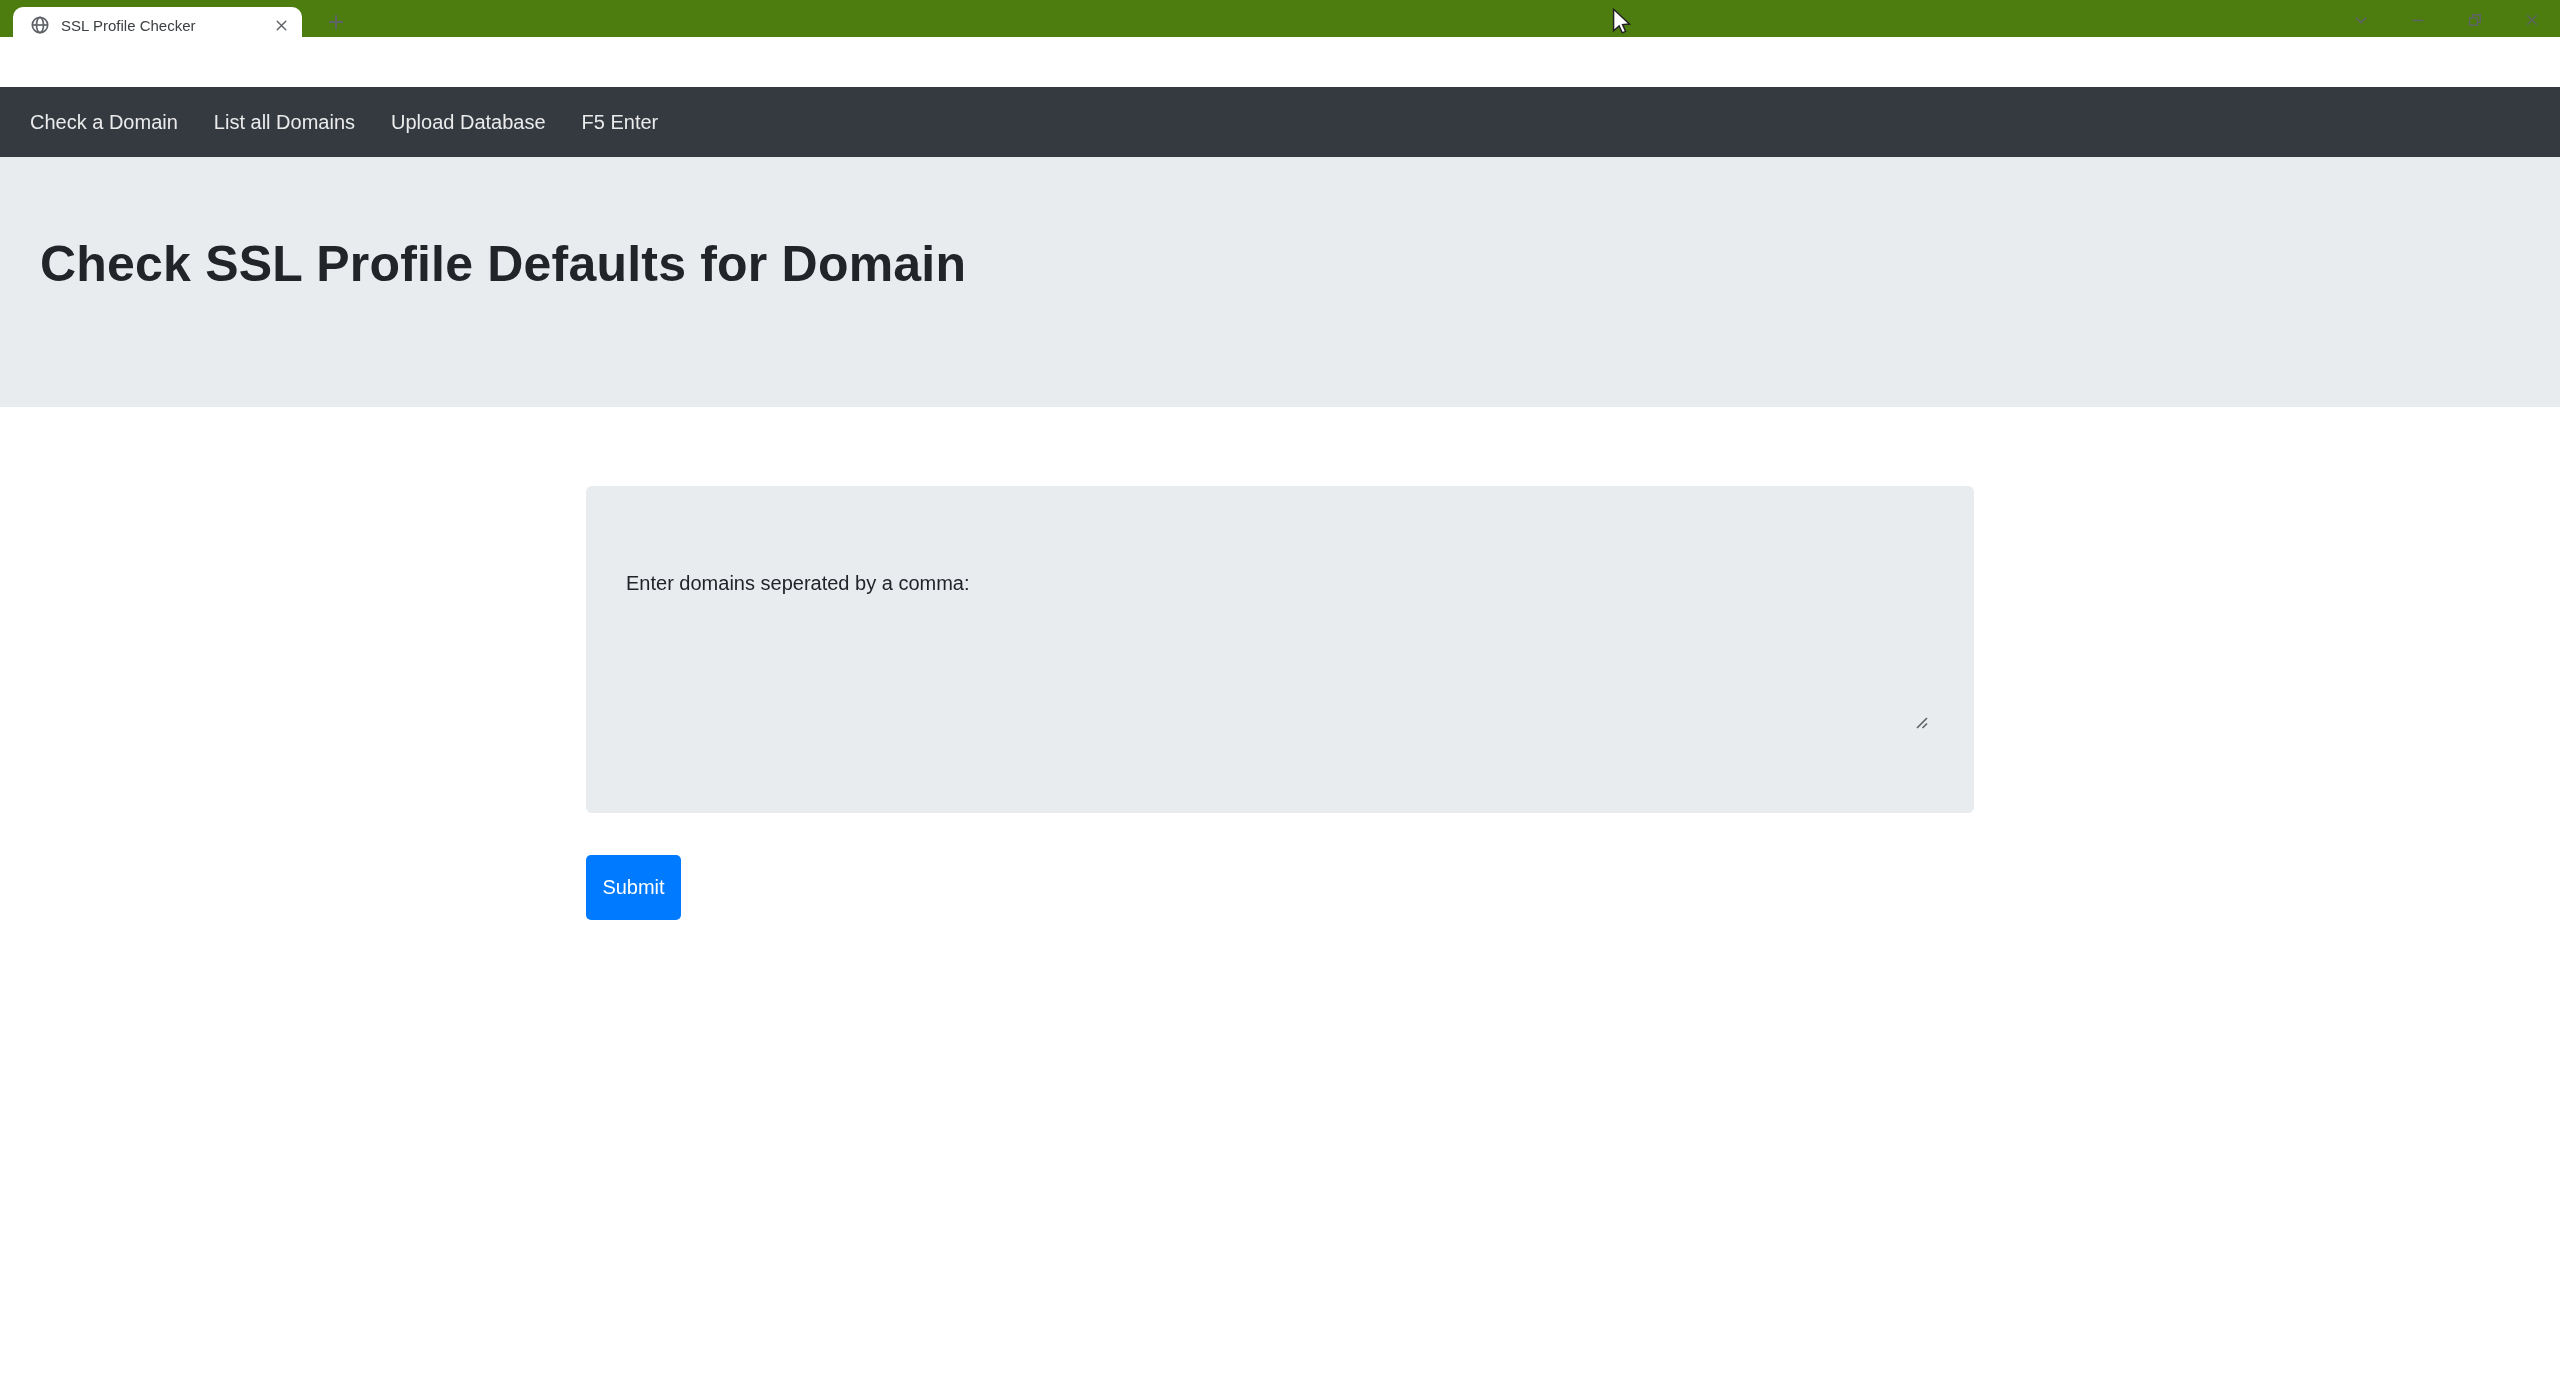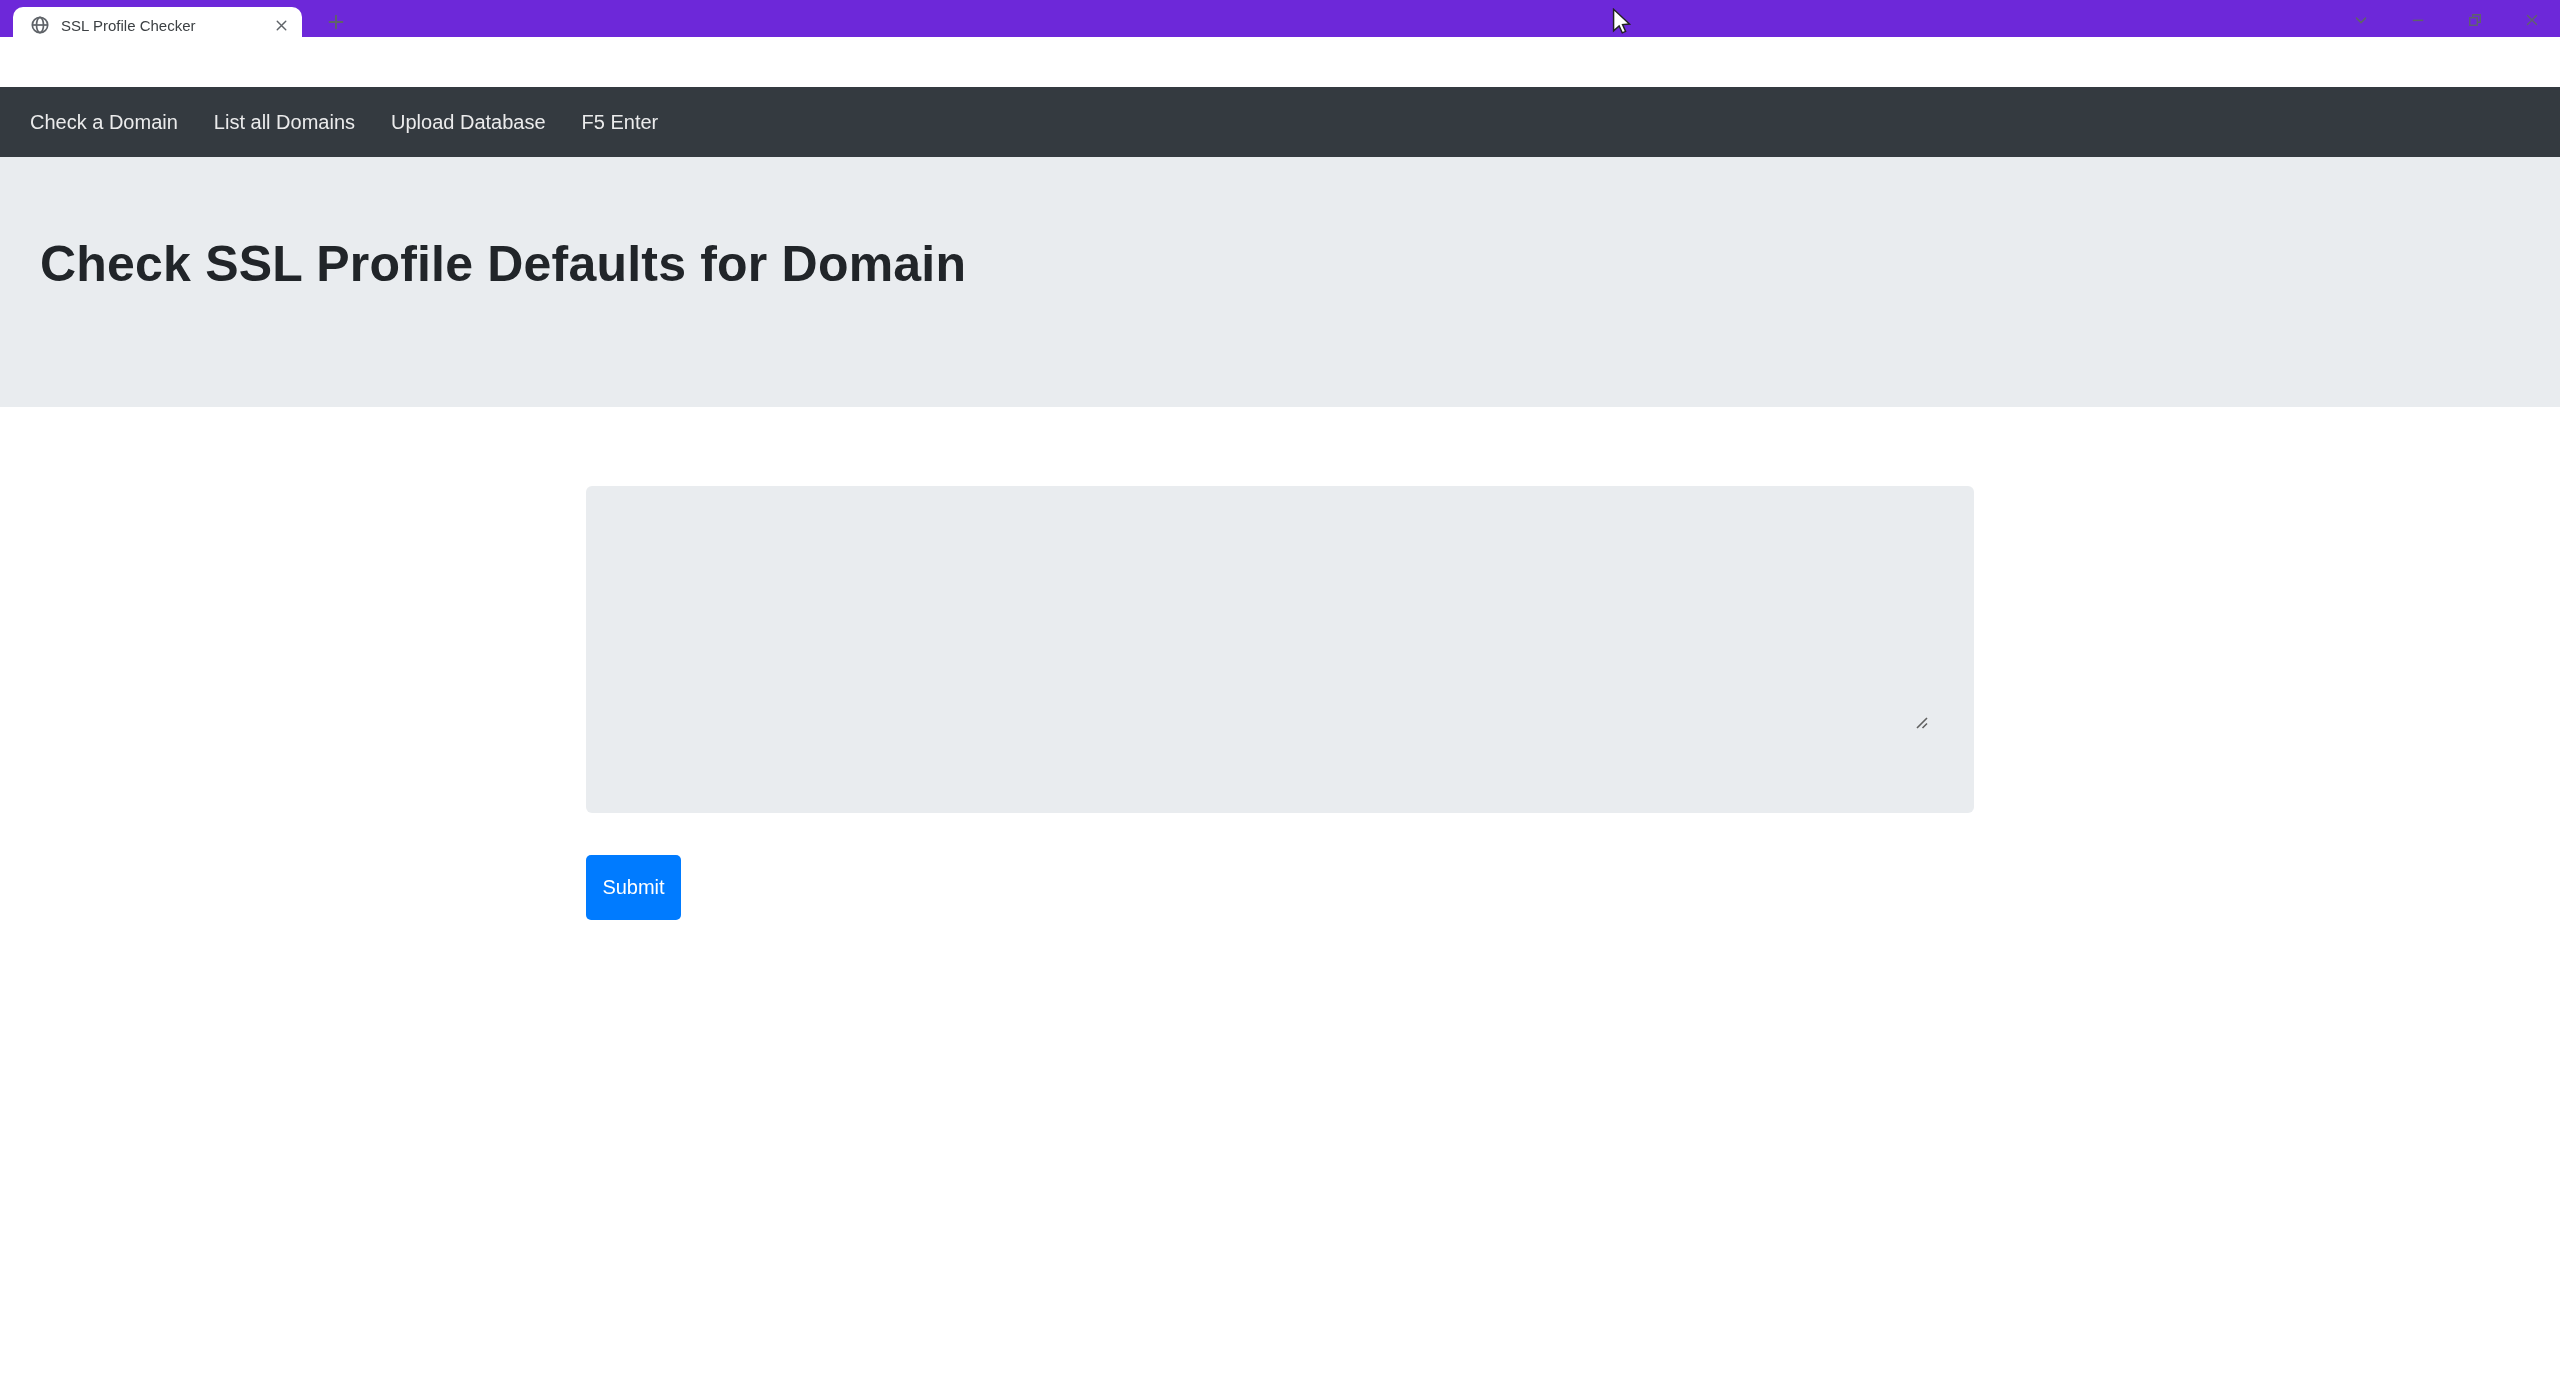--- a/index.html
+++ b/index.html
@@ -6,21 +6,21 @@
   html,body { width:2560px; height:1390px; }
   body {
     font-family:"Liberation Sans", sans-serif;
     background:#ffffff;
     position:relative;
     overflow:hidden;
   }
   
   .tabstrip {
     position:absolute; left:0; top:0; width:2560px; height:37px;
-    background:#6d28d9;
+    background:#4d7c0f;
   }
   .tab {
     position:absolute; left:13px; top:7px; width:289px; height:36px;
     background:#ffffff; border-radius:10px 10px 0 0;
     display:flex; align-items:center; padding:0 10px 0 17px;
   }
   .tab-title {
     font-size:15px; color:#3c4043; white-space:nowrap; overflow:hidden;
     margin-left:11px; flex:1;
   }
@@ -218,18 +218,19 @@
   <a class="nav-link">List all Domains</a>
   <a class="nav-link">Upload Database</a>
   <a class="nav-link">F5 Enter</a>
 </nav>
 
 <header class="jumbotron">
   <h1>Check SSL Profile Defaults for Domain</h1>
 </header>
 
 <section class="panel">
+  <label class="form-label" for="domains">Enter domains seperated by a comma:</label>
   <svg class="resize-grip" viewBox="0 0 16 16">
     <path d="M3 13L13 3M8.5 13l4.5-4.5" stroke="#616161" stroke-width="1.6" fill="none"></path>
   </svg>
 </section>
 
 <button class="submit-btn">Submit</button>
 
 </body></html>

